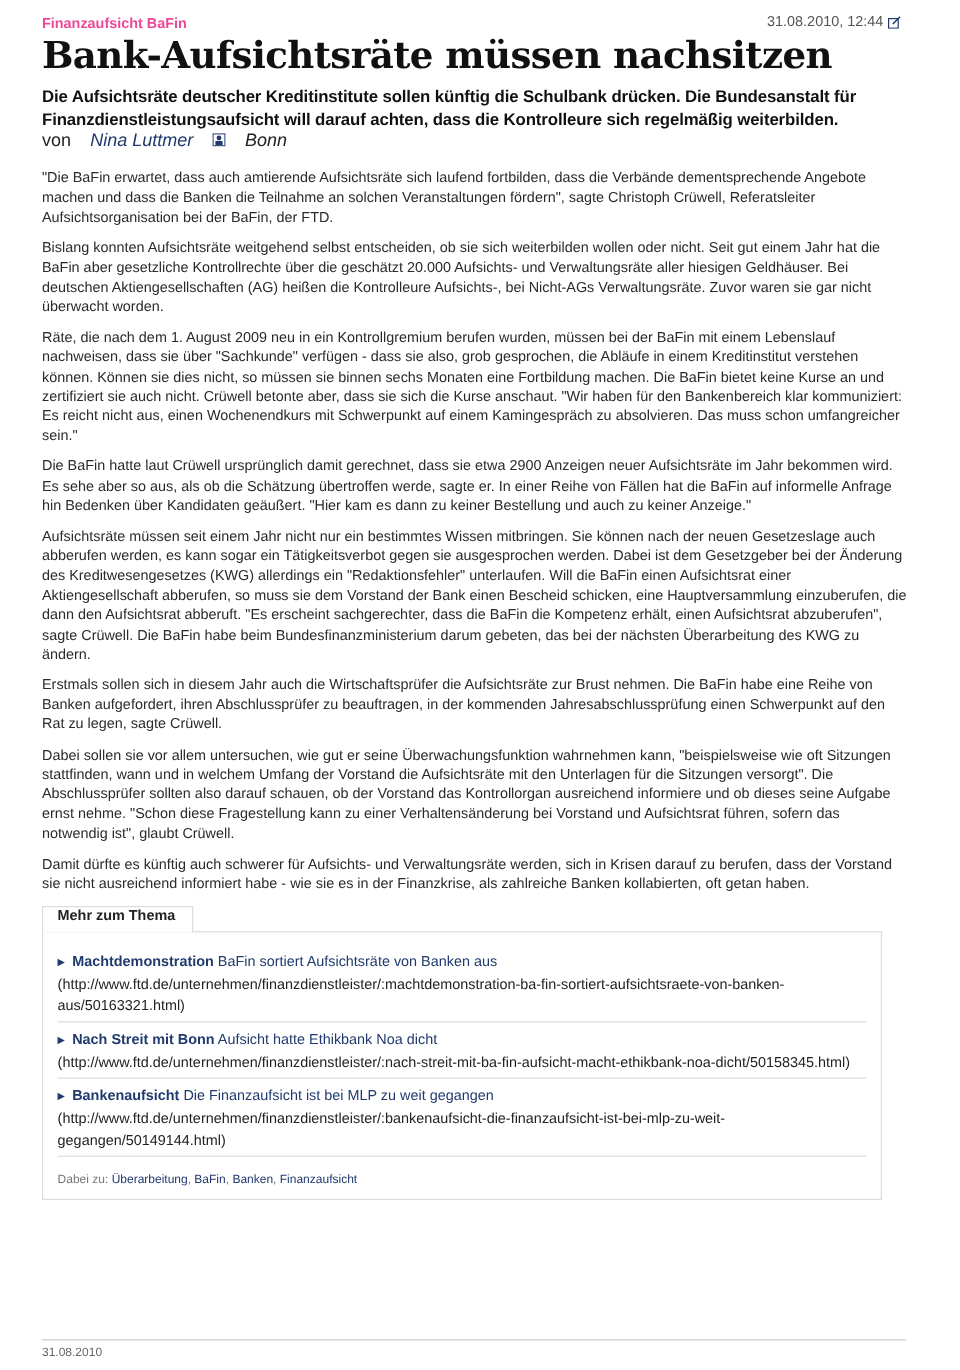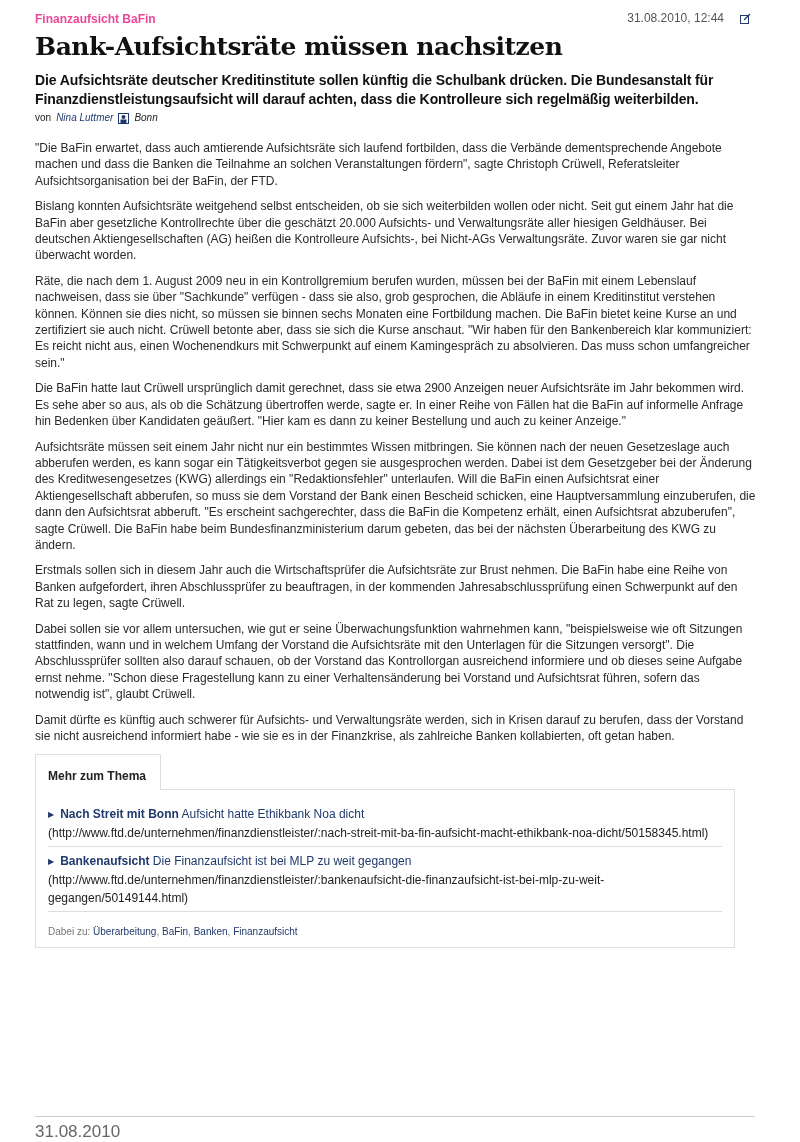--- a/index.html
+++ b/index.html
@@ -1,45 +1,45 @@
 <!DOCTYPE html>
 <html><head>
   <meta charset="utf-8">
   <style>
     html, body { margin: 0; padding: 0; background: #ffffff; }
     body { width: 800px; height: 1142px; position: relative; overflow: hidden;
            font-family: "Liberation Sans", sans-serif; color: #222222; }
     .page { position: absolute; left: 35px; top: 0; width: 722px; }
     .topline { position: relative; height: 30px; }
     .kicker { position: absolute; left: 0; top: 12px; font-size: 12px; font-weight: bold; color: #ec4899; }
-    .dateline { position: absolute; right: 6px; top: 11px; font-size: 12px; color: #555555; display: flex; align-items: center; gap: 16px; }
+    .dateline { position: absolute; right: 6px; top: 11px; font-size: 12px; color: #555555; display: flex; align-items: center; gap: 4px; }
     .edit-icon { width: 11px; height: 11px; display: inline-block; }
     h1.title { margin: 2px 0 0 0; font-family: "DejaVu Serif", "Liberation Serif", serif; font-weight: bold;
-               font-size: 25px; letter-spacing: -0.5px; color: #111111; line-height: 30px; }
+               font-size: 31px; letter-spacing: -0.5px; color: #111111; line-height: 30px; }
     .lead { margin: 9px 0 0 0; font-size: 14px; font-weight: bold; color: #111111; line-height: 19px; letter-spacing: -0.1px; }
-    .byline { font-size: 10px; color: #222; margin-top: 1px; line-height: 16px; display: flex; align-items: center; gap: 5px; }
+    .byline { font-size: 15px; color: #222; margin-top: 1px; line-height: 16px; display: flex; gap: 16px; }
     .byline .author { color: #203a6e; font-style: italic; }
     .byline .loc { font-style: italic; }
     .author-icon { width: 11px; height: 11px; display: inline-block; }
     .body-text { margin-top: 14px; }
     .body-text p { margin: 0 0 9px 0; font-size: 12px; line-height: 16.4px; color: #2a2a2a; }
     .related { margin-top: 6px; width: 700px; }
     .tab { display: inline-block; border: 1px solid #dddddd; border-bottom: none; background: #fff;
-           padding: 14px 14px 7px 12px; font-size: 12px; font-weight: bold; color: #222;
+           padding: 0 14px 7px 12px; font-size: 12px; font-weight: bold; color: #222;
            position: relative; top: 1px; }
     .box { border: 1px solid #dddddd; padding: 10px 12px 10px 12px; }
     .rel-item { border-bottom: 1px solid #dddddd; padding: 5px 0 4px 0; font-size: 12px; line-height: 18px; }
     .rel-item:last-of-type { border-bottom: none; }
     .rel-item .arrow { font-size: 8px; color: #203a6e; margin-right: 6px; display: inline-block; vertical-align: 1px; }
     .rel-item .rubric { color: #203a6e; font-weight: bold; }
     .rel-item .headline { color: #203a6e; }
     .rel-item .url { color: #222; }
     .more { font-size: 10px; color: #777; margin-top: 14px; }
     .more a { color: #203a6e; text-decoration: none; }
-    .footer { position: absolute; left: 35px; top: 1116px; width: 720px; border-top: 1px solid #cccccc; padding-top: 5px; font-size: 17px; color: #666; }
+    .footer { position: absolute; left: 35px; top: 1116px; width: 720px; border-top: 1px solid #cccccc; padding-top: 5px; font-size: 10px; color: #666; }
   </style>
 </head>
 <body>
 
 <div class="page">
   <div class="topline">
     <span class="kicker">Finanzaufsicht BaFin</span>
     <span class="dateline">
       <span>31.08.2010, 12:44</span>
       <span class="edit-icon">
@@ -76,20 +76,25 @@
     <p>Aufsichtsräte müssen seit einem Jahr nicht nur ein bestimmtes Wissen mitbringen. Sie können nach der neuen Gesetzeslage auch abberufen werden, es kann sogar ein Tätigkeitsverbot gegen sie ausgesprochen werden. Dabei ist dem Gesetzgeber bei der Änderung des Kreditwesengesetzes (KWG) allerdings ein "Redaktionsfehler" unterlaufen. Will die BaFin einen Aufsichtsrat einer Aktiengesellschaft abberufen, so muss sie dem Vorstand der Bank einen Bescheid schicken, eine Hauptversammlung einzuberufen, die dann den Aufsichtsrat abberuft. "Es erscheint sachgerechter, dass die BaFin die Kompetenz erhält, einen Aufsichtsrat abzuberufen", sagte Crüwell. Die BaFin habe beim Bundesfinanzministerium darum gebeten, das bei der nächsten Überarbeitung des KWG zu ändern.</p>
     <p>Erstmals sollen sich in diesem Jahr auch die Wirtschaftsprüfer die Aufsichtsräte zur Brust nehmen. Die BaFin habe eine Reihe von Banken aufgefordert, ihren Abschlussprüfer zu beauftragen, in der kommenden Jahresabschlussprüfung einen Schwerpunkt auf den Rat zu legen, sagte Crüwell.</p>
     <p>Dabei sollen sie vor allem untersuchen, wie gut er seine Überwachungsfunktion wahrnehmen kann, "beispielsweise wie oft Sitzungen stattfinden, wann und in welchem Umfang der Vorstand die Aufsichtsräte mit den Unterlagen für die Sitzungen versorgt". Die Abschlussprüfer sollten also darauf schauen, ob der Vorstand das Kontrollorgan ausreichend informiere und ob dieses seine Aufgabe ernst nehme. "Schon diese Fragestellung kann zu einer Verhaltensänderung bei Vorstand und Aufsichtsrat führen, sofern das notwendig ist", glaubt Crüwell.</p>
     <p>Damit dürfte es künftig auch schwerer für Aufsichts- und Verwaltungsräte werden, sich in Krisen darauf zu berufen, dass der Vorstand sie nicht ausreichend informiert habe - wie sie es in der Finanzkrise, als zahlreiche Banken kollabierten, oft getan haben.</p>
   </div>
 
   <div class="related">
     <div class="tab">Mehr zum Thema</div>
     <div class="box">
       <div class="rel-item">
+        <span class="arrow">▶</span><span class="rubric">Machtdemonstration</span>
+        <span class="headline">BaFin sortiert Aufsichtsräte von Banken aus</span>
+        <div class="url">(http://www.ftd.de/unternehmen/finanzdienstleister/:machtdemonstration-ba-fin-sortiert-aufsichtsraete-von-banken-aus/50163321.html)</div>
+      </div>
+      <div class="rel-item">
         <span class="arrow">▶</span><span class="rubric">Nach Streit mit Bonn</span>
         <span class="headline">Aufsicht hatte Ethikbank Noa dicht</span>
         <div class="url">(http://www.ftd.de/unternehmen/finanzdienstleister/:nach-streit-mit-ba-fin-aufsicht-macht-ethikbank-noa-dicht/50158345.html)</div>
       </div>
       <div class="rel-item">
         <span class="arrow">▶</span><span class="rubric">Bankenaufsicht</span>
         <span class="headline">Die Finanzaufsicht ist bei MLP zu weit gegangen</span>
         <div class="url">(http://www.ftd.de/unternehmen/finanzdienstleister/:bankenaufsicht-die-finanzaufsicht-ist-bei-mlp-zu-weit-gegangen/50149144.html)</div>
       </div>
       <div class="more">

